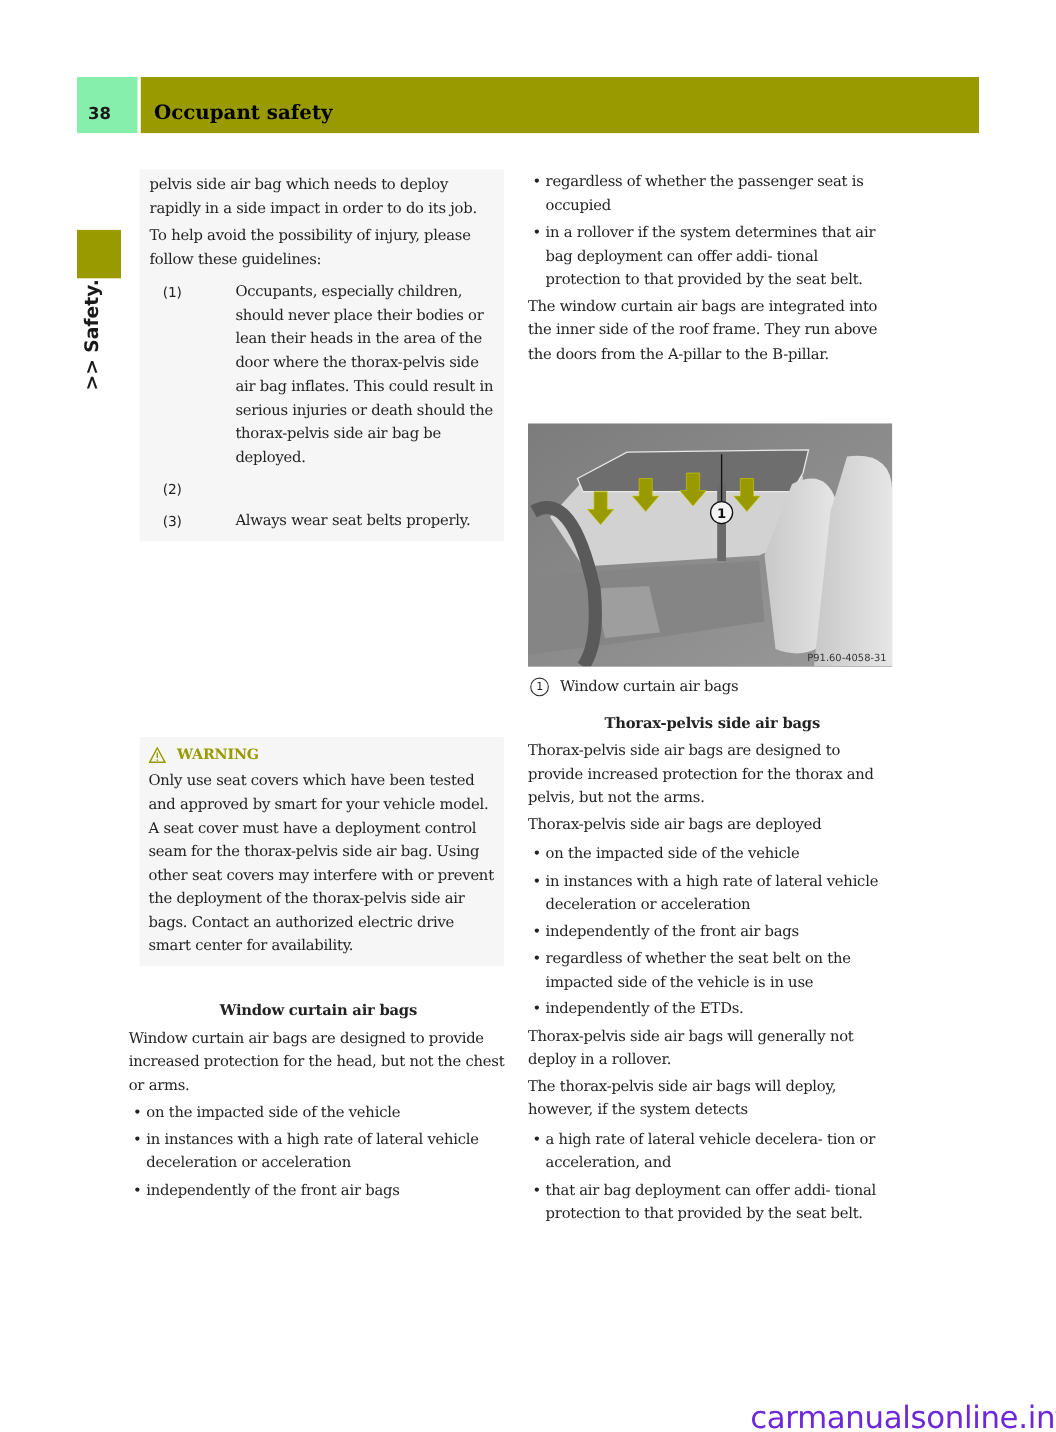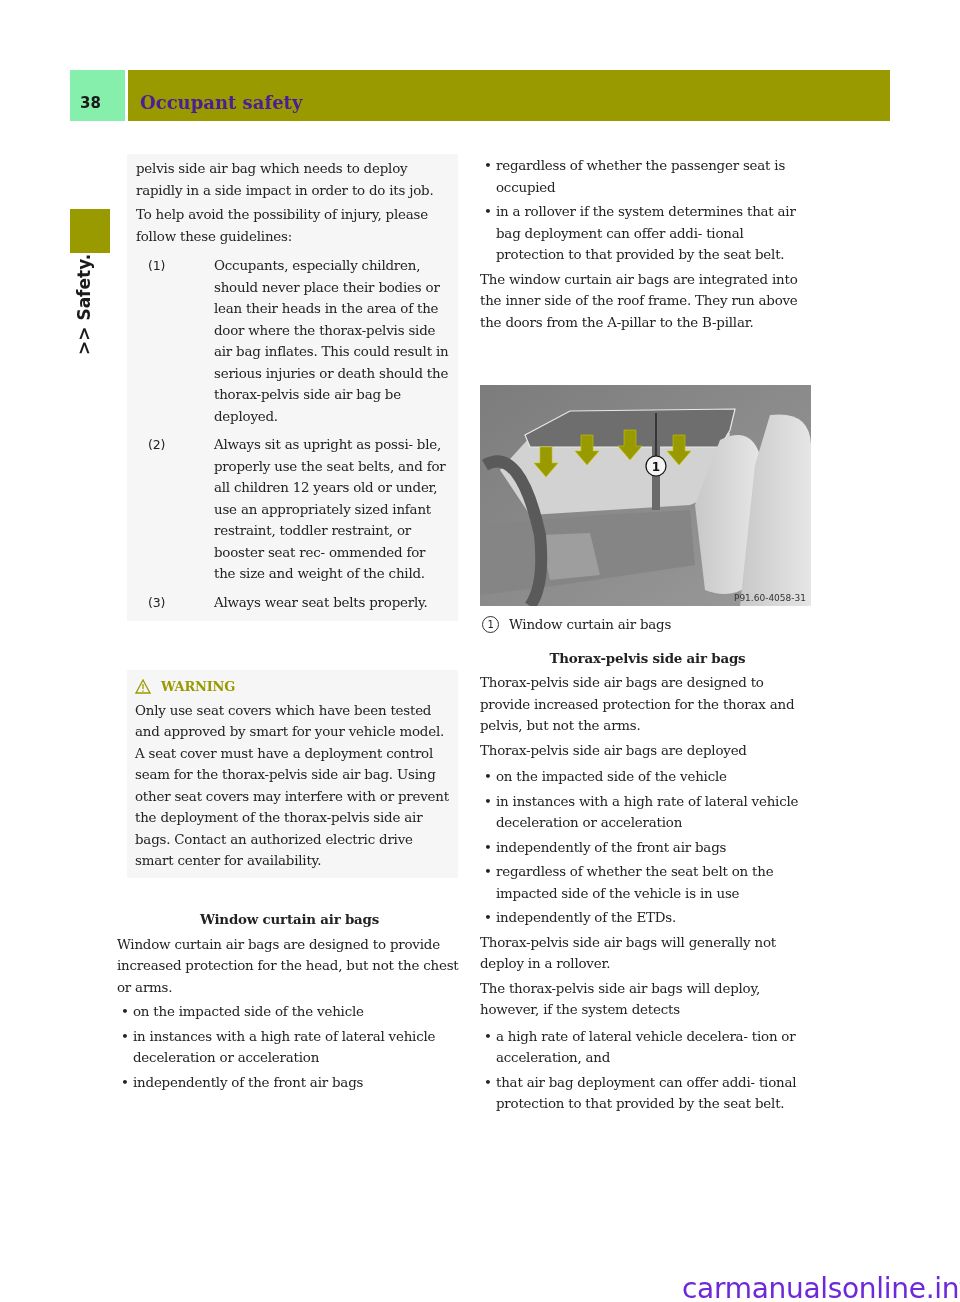--- a/index.html
+++ b/index.html
@@ -1,21 +1,21 @@
 <!DOCTYPE html>
 <html><head>
 <meta charset="utf-8">
 <style>
   html, body { margin: 0; padding: 0; background: #ffffff; }
   body { width: 960px; height: 1302px; position: relative; overflow: hidden;
          font-family: "DejaVu Serif", serif; color: #222; }
   .hdr-num { position: absolute; left: 70px; top: 70px; width: 55px; height: 51px; background: #86efac; }
   .hdr-num span { position: absolute; left: 10px; bottom: 9px; font-family: "DejaVu Sans", sans-serif; font-weight: bold; font-size: 15px; color: #1a1a1a; }
   .hdr-title { position: absolute; left: 128px; top: 70px; width: 762px; height: 51px; background: #999900; }
-  .hdr-title span { position: absolute; left: 12px; bottom: 8px; font-family: "DejaVu Serif", serif; font-weight: bold; font-size: 18px; color: #4c1d95; }
+  .hdr-title span { position: absolute; left: 12px; bottom: 8px; font-family: "DejaVu Serif", serif; font-weight: bold; font-size: 18px; color: #000000; }
   .side-tab { position: absolute; left: 70px; top: 209px; width: 40px; height: 44px; background: #999900; }
   .side-label { position: absolute; left: 74px; top: 355px; width: 120px; height: 30px;
                 transform-origin: 0 0; transform: rotate(-90deg);
                 font-family: "DejaVu Sans", sans-serif; font-weight: bold; font-size: 17px; color: #1a1a1a; white-space: nowrap; }
   .col { position: absolute; font-size: 13.4px; line-height: 21.5px; letter-spacing: -0.2px; }
   .box { background: #f6f6f6; }
   .p { margin: 0 0 3px 0; }
   .h { font-weight: bold; margin: 0 0 3px 0; font-size: 13.4px; text-align: center; }
   ul { list-style: none; margin: 0 0 3px 0; padding: 0; }
   li { position: relative; padding-left: 16px; margin-bottom: 3px; }
@@ -43,21 +43,20 @@
 
 <div class="col box" style="left:127px; top:154px; width:313px; padding:4px 9px 6px 9px;">
   <p class="p">pelvis side air bag which needs to deploy rapidly in a side impact in order to do its job.</p>
   <p class="p" style="margin-bottom:8px;">To help avoid the possibility of injury, please follow these guidelines:</p>
   <div class="num-item">
     <span class="n">(1)</span>
     <span>Occupants, especially children, should never place their bodies or lean their heads in the area of the door where the thorax-pelvis side air bag inflates. This could result in serious injuries or death should the thorax-pelvis side air bag be deployed.</span>
   </div>
   <div class="num-item">
     <span class="n">(2)</span>
-    <span>Always sit as upright as possi- ble, properly use the seat belts, and for all children 12 years old or under, use an appropriately sized infant restraint, toddler restraint, or booster seat rec- ommended for the size and weight of the child.</span>
   </div>
   <div class="num-item" style="margin-bottom:2px;">
     <span class="n">(3)</span>
     <span>Always wear seat belts properly.</span>
   </div>
 </div>
 
 <div class="col box" style="left:127px; top:670px; width:315px; padding:6px 8px 6px 8px;">
   <div class="warn-head">
     <svg width="16" height="15" viewBox="0 0 16 15">

